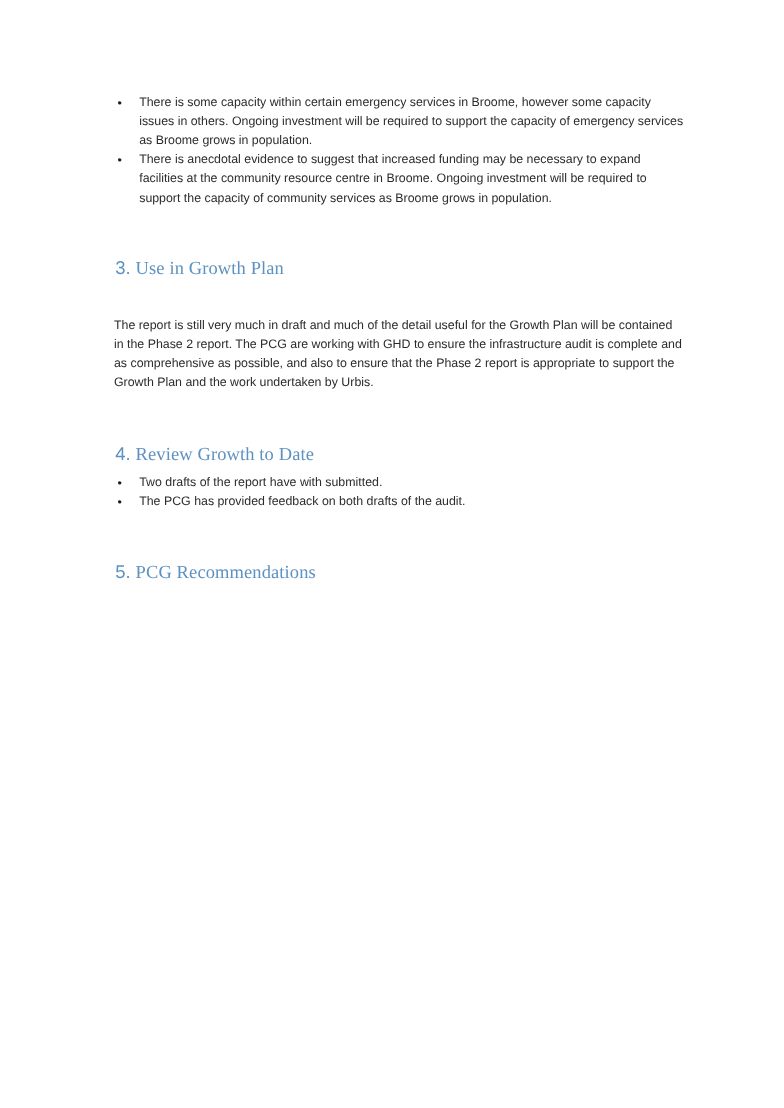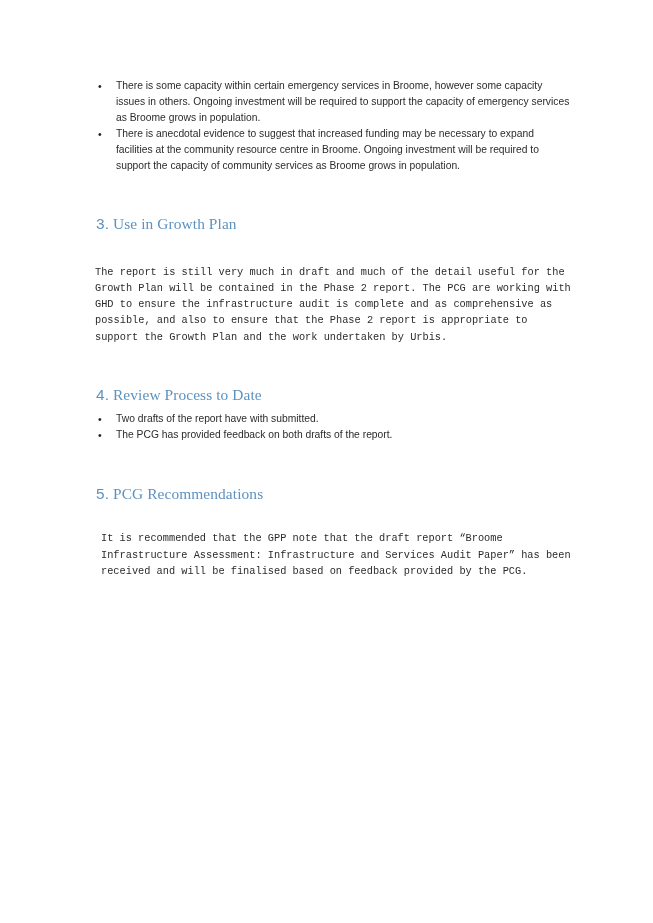--- a/index.html
+++ b/index.html
@@ -67,21 +67,20 @@
     font-family: Liberation Serif, serif;
   }
 
   
   .body-paragraph {
     font-size: 10.3px;
     line-height: 16.3px;
     color: #2b2b2b;
     margin: 0;
     text-align: left;
-    font-family: Liberation Mono, monospace;
   }
 
   
   .block-intro-bullets { padding-top: 78px; }
   .gap-before-h3   { height: 39px; }
   .gap-after-h3    { height: 30px; }
   .gap-before-h4   { height: 40px; }
   .gap-after-h4    { height: 6px; }
   .gap-before-h5   { height: 41px; }
   .gap-after-h5    { height: 26px; }
@@ -116,41 +115,40 @@
     </h2>
 
     <div class="gap-after-h3"></div>
 
     <p class="body-paragraph">The report is still very much in draft and much of the detail useful for the Growth Plan will be contained in the Phase 2 report.  The PCG are working with GHD to ensure the infrastructure audit is complete and as comprehensive as possible, and also to ensure that the Phase 2 report is appropriate to support the Growth Plan and the work undertaken by Urbis.</p>
 
     <div class="gap-before-h4"></div>
 
     <h2 class="section-heading">
       <span class="heading-number">4.</span>
-      <span class="heading-text">Review Process to Date</span>
+      <span class="heading-text">Review Growth to Date</span>
     </h2>
 
     <div class="gap-after-h4"></div>
 
     <ul class="bullet-list">
       <li class="bullet-item">
         <span class="bullet-dot">•</span>
         <span>Two drafts of the report have with submitted.</span>
       </li>
       <li class="bullet-item">
         <span class="bullet-dot">•</span>
-        <span>The PCG has provided feedback on both drafts of the report.</span>
+        <span>The PCG has provided feedback on both drafts of the audit.</span>
       </li>
     </ul>
 
     <div class="gap-before-h5"></div>
 
     <h2 class="section-heading">
       <span class="heading-number">5.</span>
       <span class="heading-text">PCG Recommendations</span>
     </h2>
 
     <div class="gap-after-h5"></div>
 
-    <p class="body-paragraph recommendation-paragraph">It is recommended that the GPP note that the draft report “Broome Infrastructure Assessment: Infrastructure and Services Audit Paper” has been received and will be finalised based on feedback provided by the PCG.</p>
 
   </div>
 </div>
 
 </body></html>

